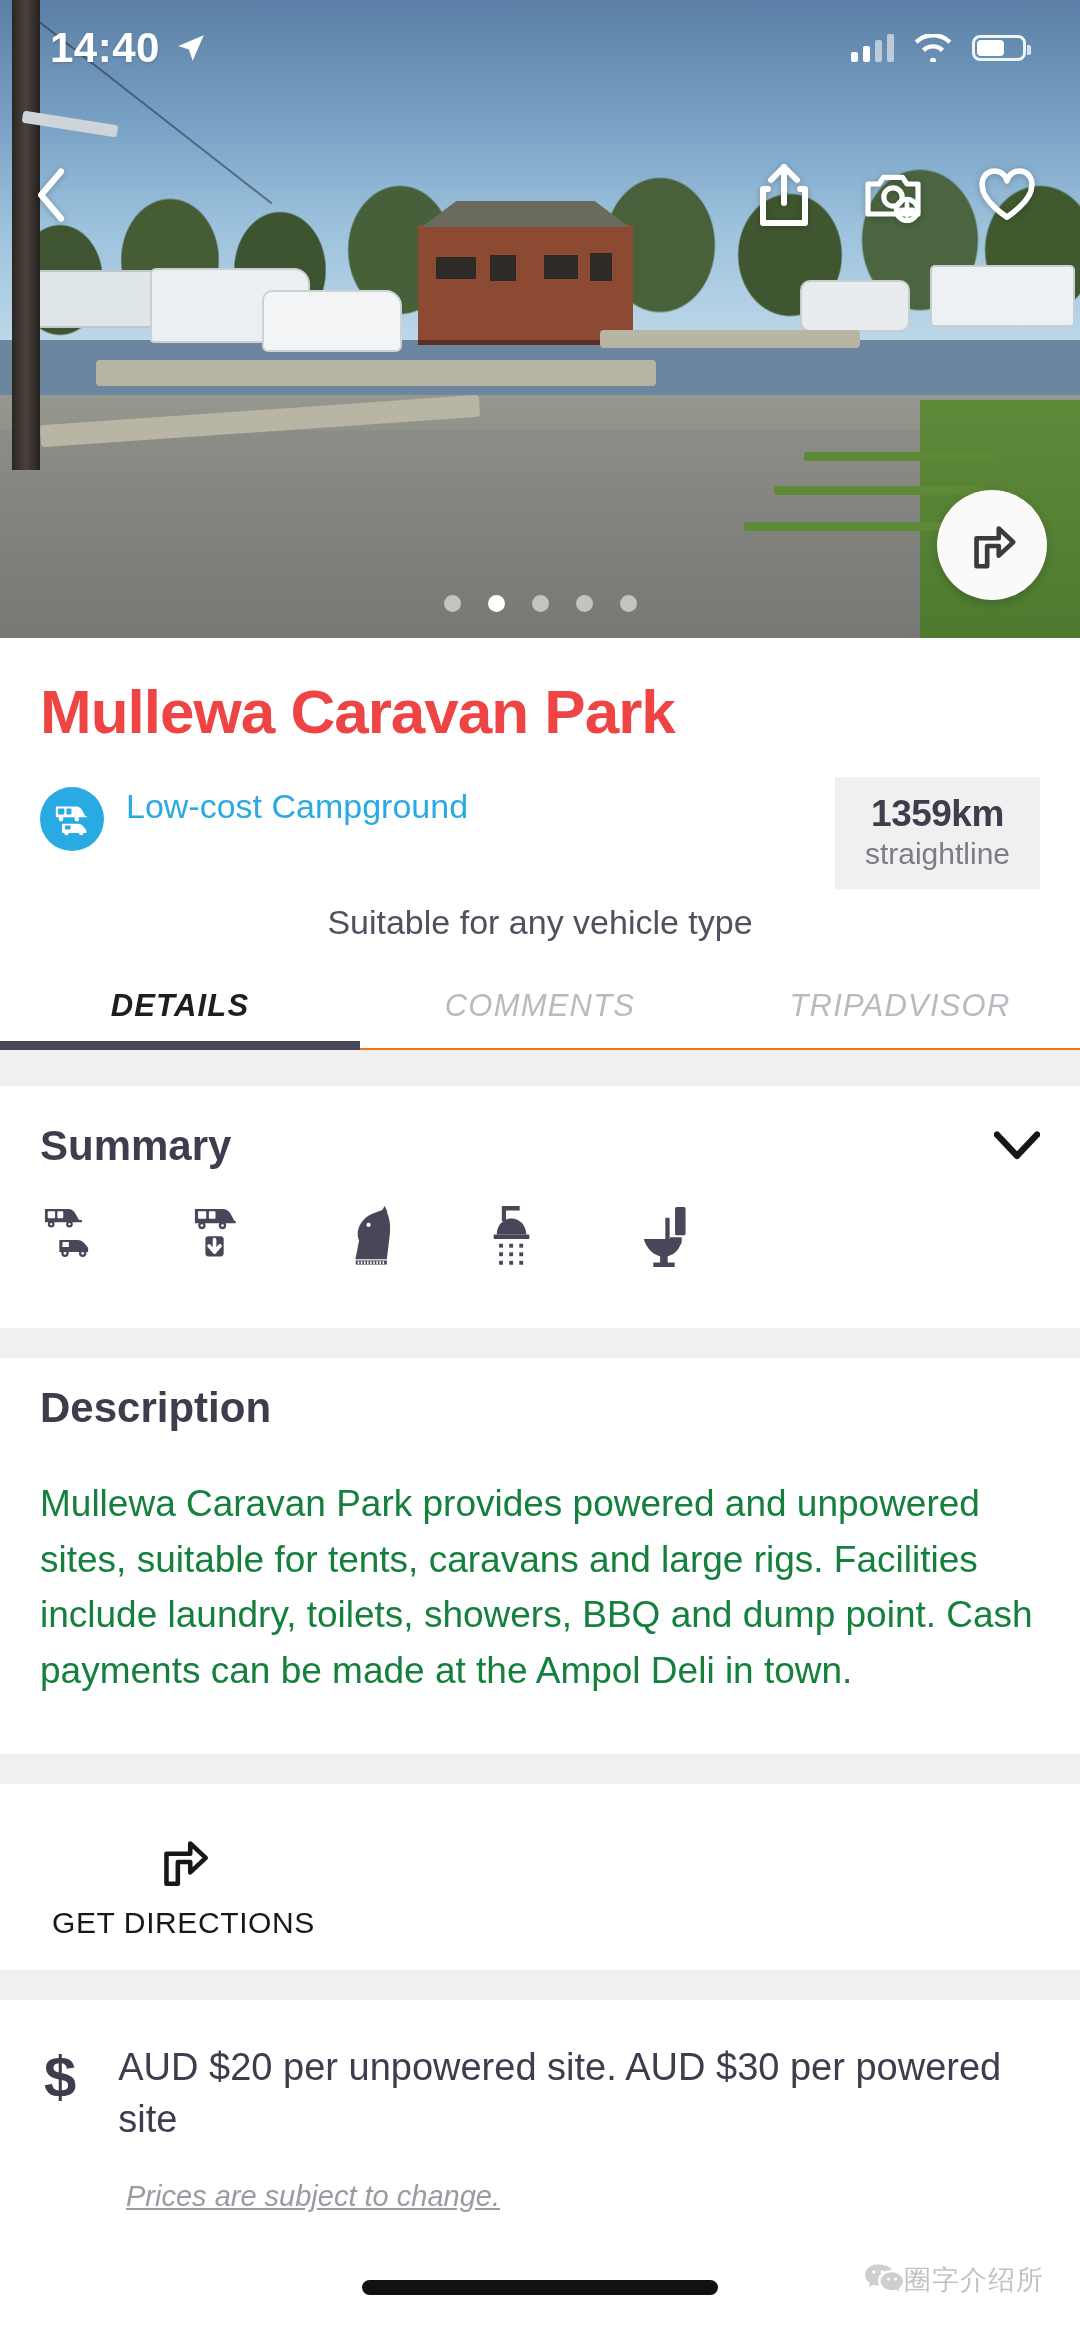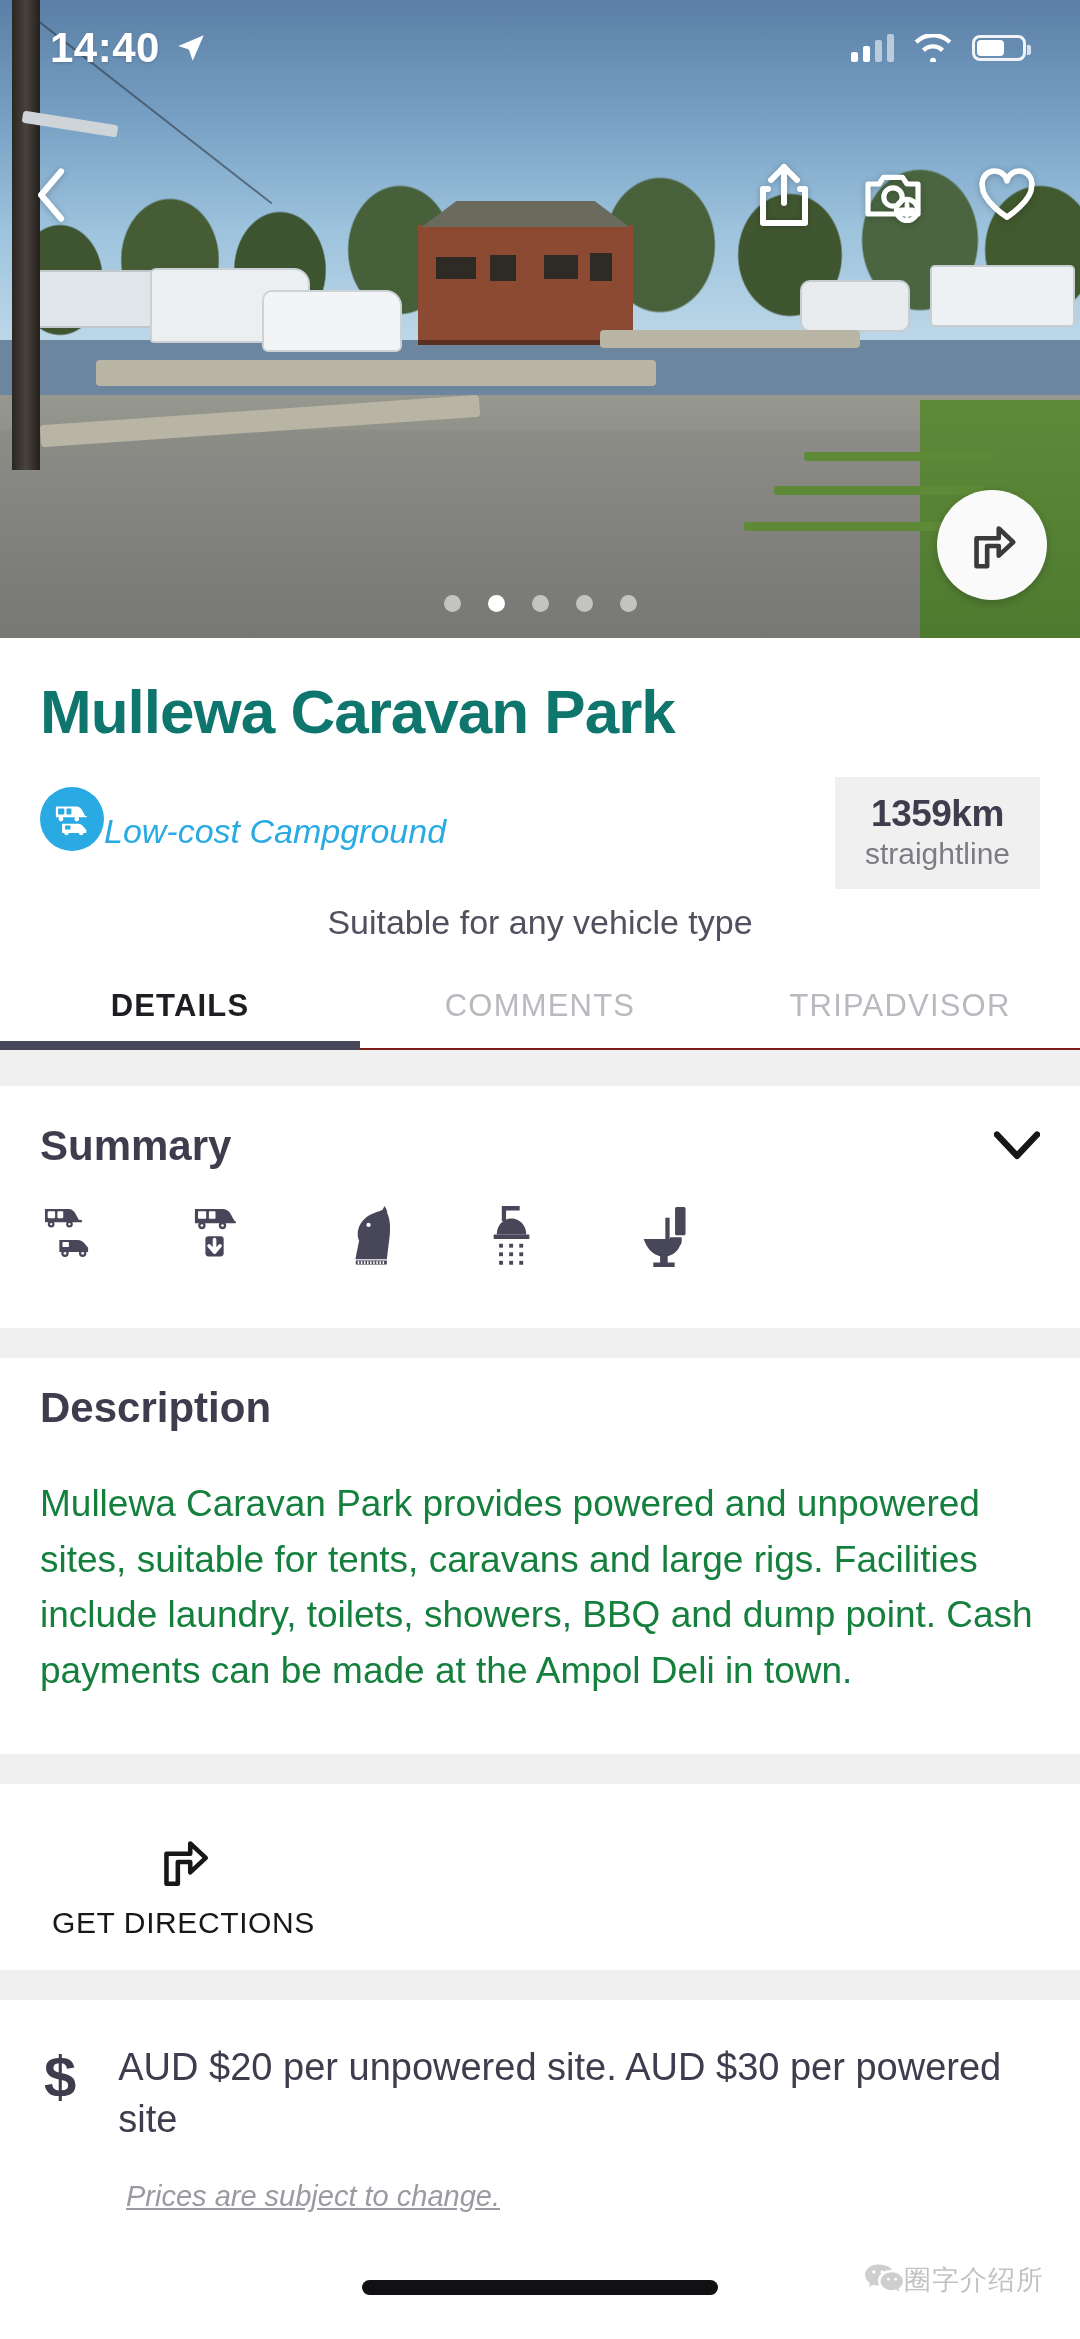--- a/index.html
+++ b/index.html
@@ -143,46 +143,47 @@
   .fab {
     position:absolute; right:33px; top:490px; width:110px; height:110px;
     border-radius:50%; background:#fafafa; z-index:8;
     display:flex; align-items:center; justify-content:center;
     box-shadow:0 3px 10px rgba(0,0,0,.2); cursor:pointer;
   }
 
   
   .title-block { padding:42px 40px 0 40px; background:#fff; }
   .place-title {
-    font-size:62px; font-weight:700; color:#0f766e; letter-spacing:-1px;
+    font-size:62px; font-weight:700; color:#ef4444; letter-spacing:-1px;
     line-height:1.04;
   }
   .meta-row {
     display:flex; align-items:flex-start; justify-content:space-between;
     margin-top:33px;
   }
-  .cat { display:flex; align-items:flex-end; padding-top:10px;font-style:italic; }
+  .cat { display:flex; align-items:flex-start; gap:22px; padding-top:10px; }
   .cat-badge {
     width:64px; height:64px; border-radius:50%; background:#2aaae2;
     display:flex; align-items:center; justify-content:center; flex:none;
   }
   .cat-label { font-size:34px; color:#2aaae2; font-weight:500; }
   .dist-badge {
     background:#f0f0f0; padding:16px 30px 18px; text-align:center; min-width:200px;
   }
   .dist-km { font-size:37px; font-weight:700; color:#3d3d4e; letter-spacing:-.5px; }
   .dist-sub { font-size:30px; color:#7c7c86; margin-top:2px; }
   .vehicle-note {
     text-align:center; font-size:34px; color:#50505e; margin-top:14px; padding-bottom:6px;
   }
 
   
   .tabs {
     display:flex; background:#fff; margin-top:24px; position:relative;
-    border-bottom:2px solid #7f1d1d;
+    border-bottom:2px solid #f97316;
+    font-style:italic;
   }
   .tab {
     flex:1; text-align:center; padding:16px 0 24px; font-size:31px;
     letter-spacing:1.2px; color:#b9b9bf; cursor:pointer; position:relative;
   }
   .tab.active { color:#1d1d22; font-weight:600; }
   .tab.active:after {
     content:""; position:absolute; left:0; bottom:-2px; width:100%; height:9px;
     background:#474759;
   }

